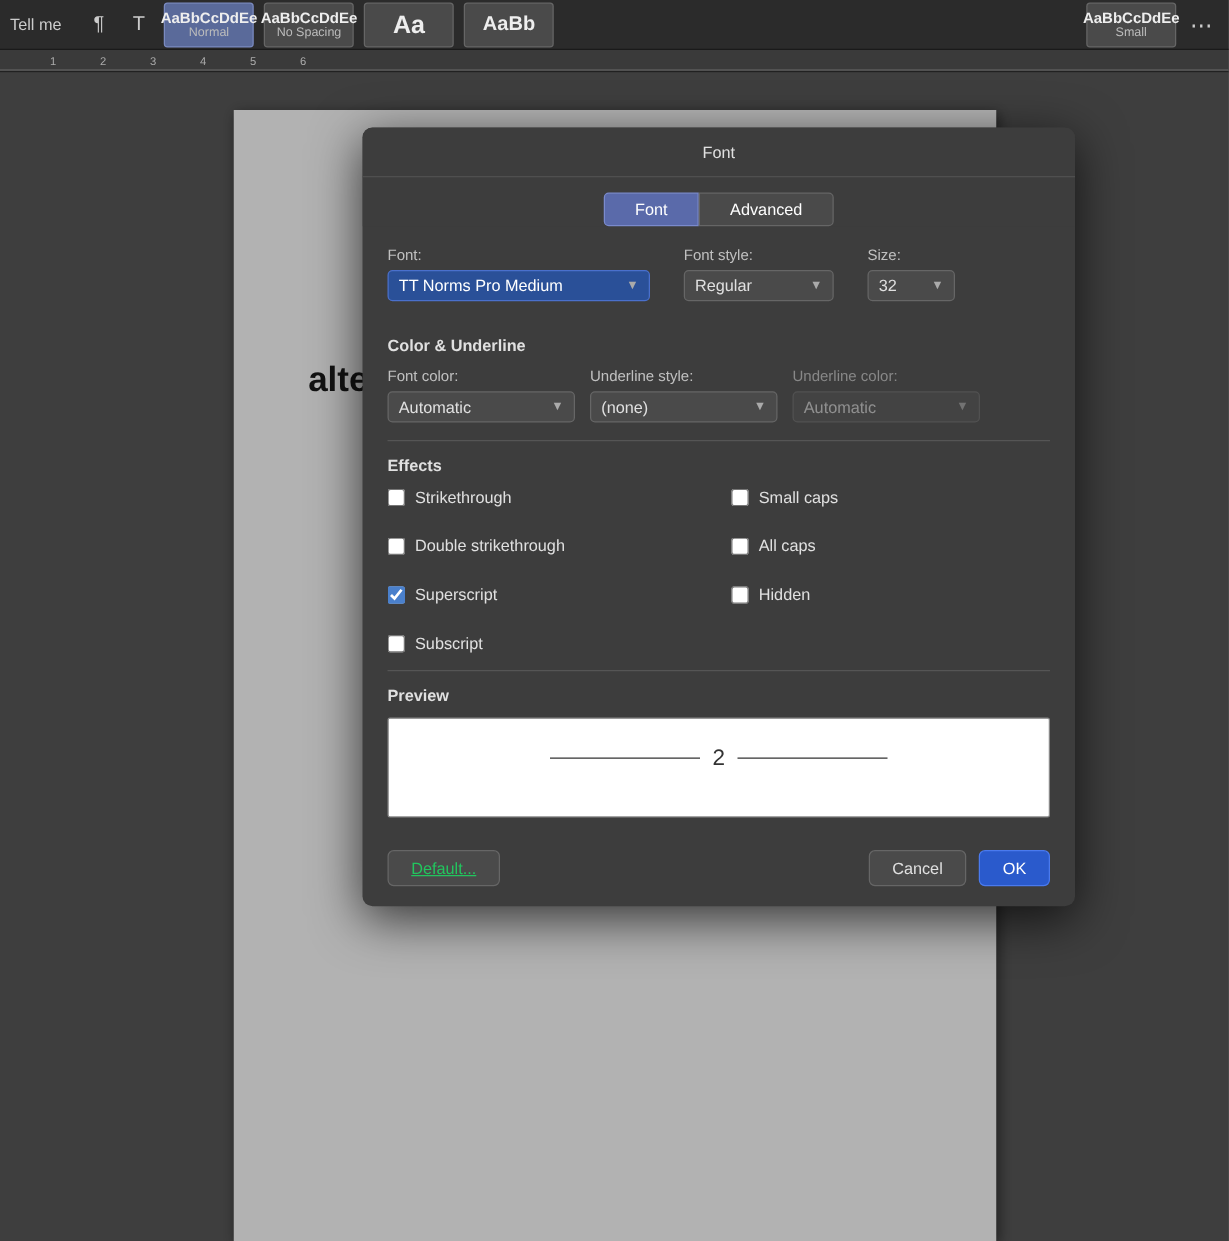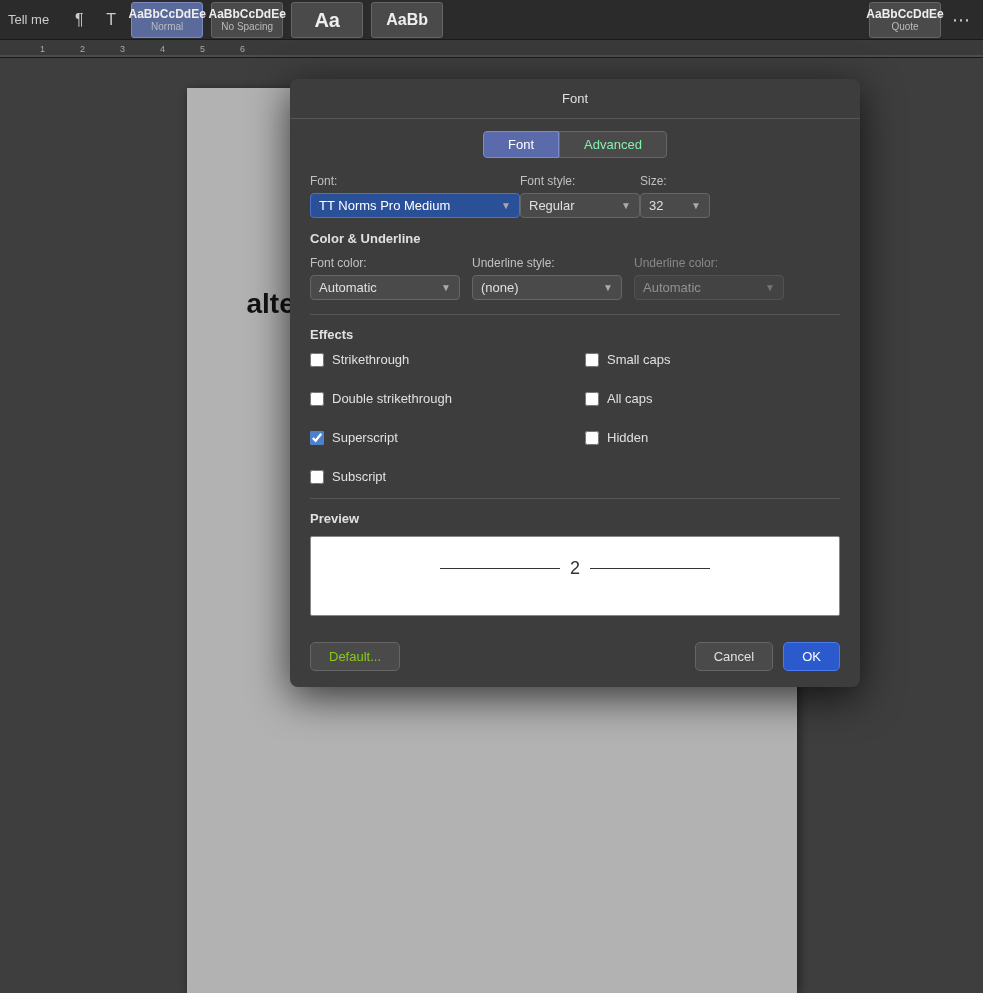--- a/index.html
+++ b/index.html
@@ -127,21 +127,21 @@
       top: 0; left: 0;
       width: 100%;
       height: 100%;
       background: rgba(0,0,0,0.3);
       z-index: 10;
     }
 
     
     .dialog {
       position: absolute;
-      top: 21px;
+      top: 44px;
       left: 290px;
       width: 570px;
       background: #3d3d3d;
       border-radius: 8px;
       box-shadow: 0 10px 40px rgba(0,0,0,0.7);
       z-index: 20;
       overflow: hidden;
     }
     .dialog-titlebar {
       background: #3d3d3d;
@@ -156,21 +156,21 @@
     .tab-bar {
       display: flex;
       justify-content: center;
       gap: 0;
       padding: 12px 0 0 0;
       background: #3d3d3d;
     }
     .tab-btn {
       padding: 5px 24px;
       font-size: 13px;
-      color: #86efac;
+      color: #ffffff;
       cursor: pointer;
       border: 1px solid #666;
       background: #4a4a4a;
     }
     .tab-btn:first-child {
       border-radius: 4px 0 0 4px;
     }
     .tab-btn:last-child {
       border-radius: 0 4px 4px 0;
     }
@@ -181,22 +181,22 @@
     }
 
     
     .dialog-body {
       padding: 16px 20px;
     }
 
     
     .font-row {
       display: flex;
-      gap: 0;
-      margin-bottom: 13px;
+      gap: 27px;
+      margin-bottom: 28px;
     }
     .field-group {
       display: flex;
       flex-direction: column;
       gap: 5px;
     }
     .field-group label {
       font-size: 12px;
       color: #c0c0c0;
     }
@@ -314,21 +314,22 @@
     }
     .btn {
       padding: 6px 18px;
       border-radius: 5px;
       font-size: 13px;
       cursor: pointer;
       border: 1px solid #666;
     }
     .btn-default {
       background: #4a4a4a;
-      color: #84cc16;
+      color: #22c55e;
+      text-decoration: underline;
     }
     .btn-cancel {
       background: #4a4a4a;
       color: #e0e0e0;
     }
     .btn-ok {
       background: #2a5acc;
       color: white;
       border-color: #4a7aee;
     }
@@ -355,21 +356,21 @@
   </div>
   <div class="style-card">
     <span class="style-card-abbr">Aa</span>
   </div>
   <div class="style-card">
     <span class="style-card-abbr" style="font-size:16px">AaBb</span>
   </div>
   <div style="flex:1"></div>
   <div class="style-card">
     <span class="style-card-text">AaBbCcDdEe</span>
-    <span class="style-card-label">Quote</span>
+    <span class="style-card-label">Small</span>
   </div>
   <div class="toolbar-icon" style="font-size:18px">⋯</div>
 </div>
 
 <div class="ruler">
   <svg width="100%" height="18" style="position:absolute;top:0;left:0;">
     <line x1="0" y1="16" x2="983" y2="16" stroke="#888" stroke-width="0.5"></line>
 
     <text x="40" y="12" font-size="9" fill="#aaa">1</text>
     <text x="80" y="12" font-size="9" fill="#aaa">2</text>

